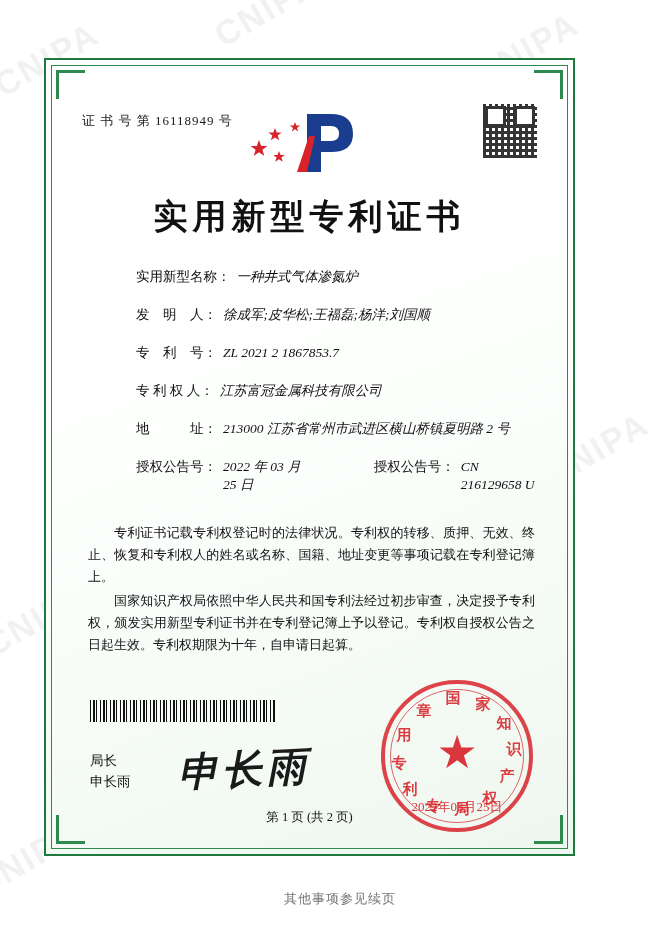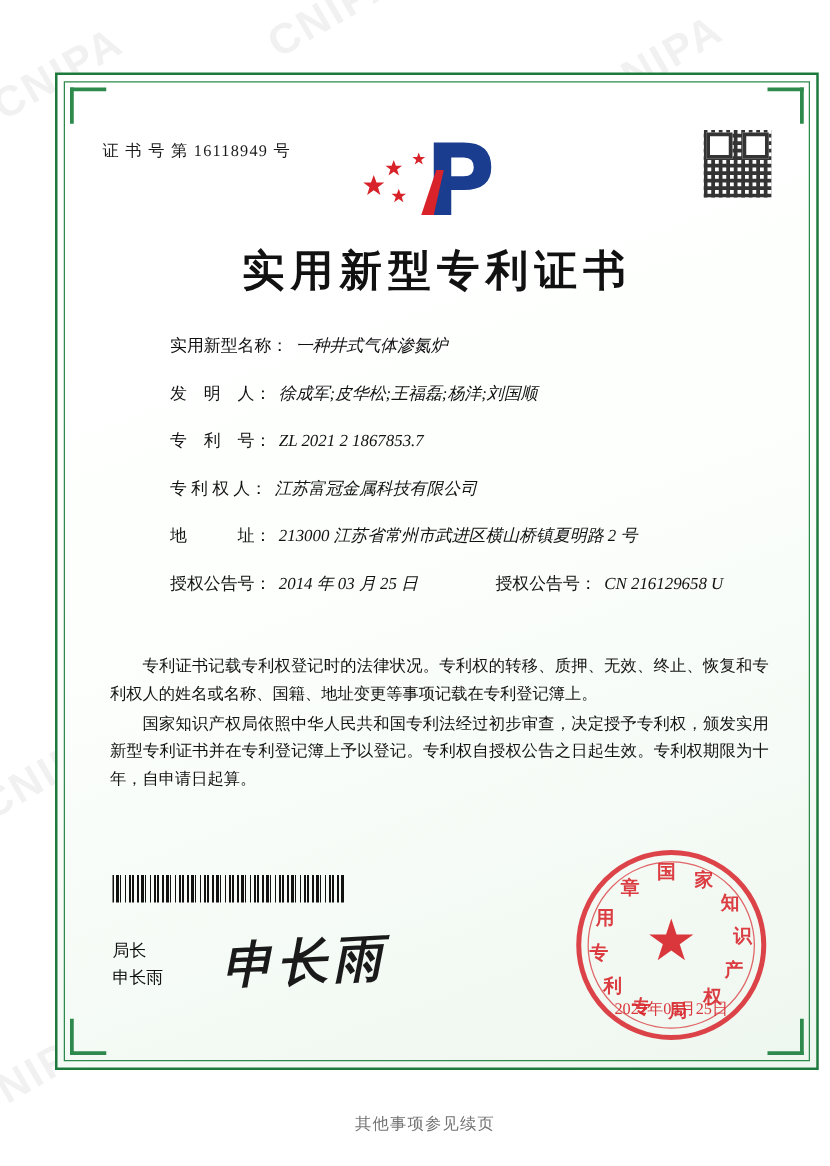--- a/index.html
+++ b/index.html
@@ -41,21 +41,21 @@
     left: 0; top: 0;
     width: 664px;
     height: 933px;
     z-index: 1;
   }
 
   .border-outer {
     position: absolute;
     left: 44px;
     top: 58px;
-    width: 611px;
+    width: 531px;
     height: 798px;
     border: 2px solid #1e7a3c;
     box-sizing: border-box;
     background: linear-gradient(160deg, #ffffff 0%, #fdfffd 45%, #eef7ef 100%);
   }
   .border-inner {
     position: absolute;
     left: 5px;
     top: 5px;
     right: 5px;
@@ -358,21 +358,21 @@
         <span class="field-label">专 利 权 人：</span>
         <span class="field-value">江苏富冠金属科技有限公司</span>
       </div>
       <div class="field-row">
         <span class="field-label">地　　　址：</span>
         <span class="field-value">213000 江苏省常州市武进区横山桥镇夏明路 2 号</span>
       </div>
       <div class="field-row two-col">
         <span class="pair">
           <span class="field-label">授权公告号：</span>
-          <span class="field-value">2014 年 03 月 25 日</span>
+          <span class="field-value">2022 年 03 月 25 日</span>
         </span>
         <span class="pair second">
           <span class="field-label">授权公告号：</span>
           <span class="field-value">CN 216129658 U</span>
         </span>
       </div>
     </div>
 
     <div class="paragraphs">
       <p>专利证书记载专利权登记时的法律状况。专利权的转移、质押、无效、终止、恢复和专利权人的姓名或名称、国籍、地址变更等事项记载在专利登记簿上。</p>
@@ -401,16 +401,17 @@
         <span style="left:5px;   top:53px;">局</span>
         <span style="left:-24px; top:50px;">专</span>
         <span style="left:-47px; top:33px;">利</span>
         <span style="left:-58px; top:7px;">专</span>
         <span style="left:-53px; top:-21px;">用</span>
         <span style="left:-33px; top:-45px;">章</span>
       </div>
       <div class="seal-date">2022年03月25日</div>
     </div>
 
+    <div class="page-num">第 1 页 (共 2 页)</div>
   </div>
 
   <div class="footnote">其他事项参见续页</div>
 </div>
 
 </body></html>

